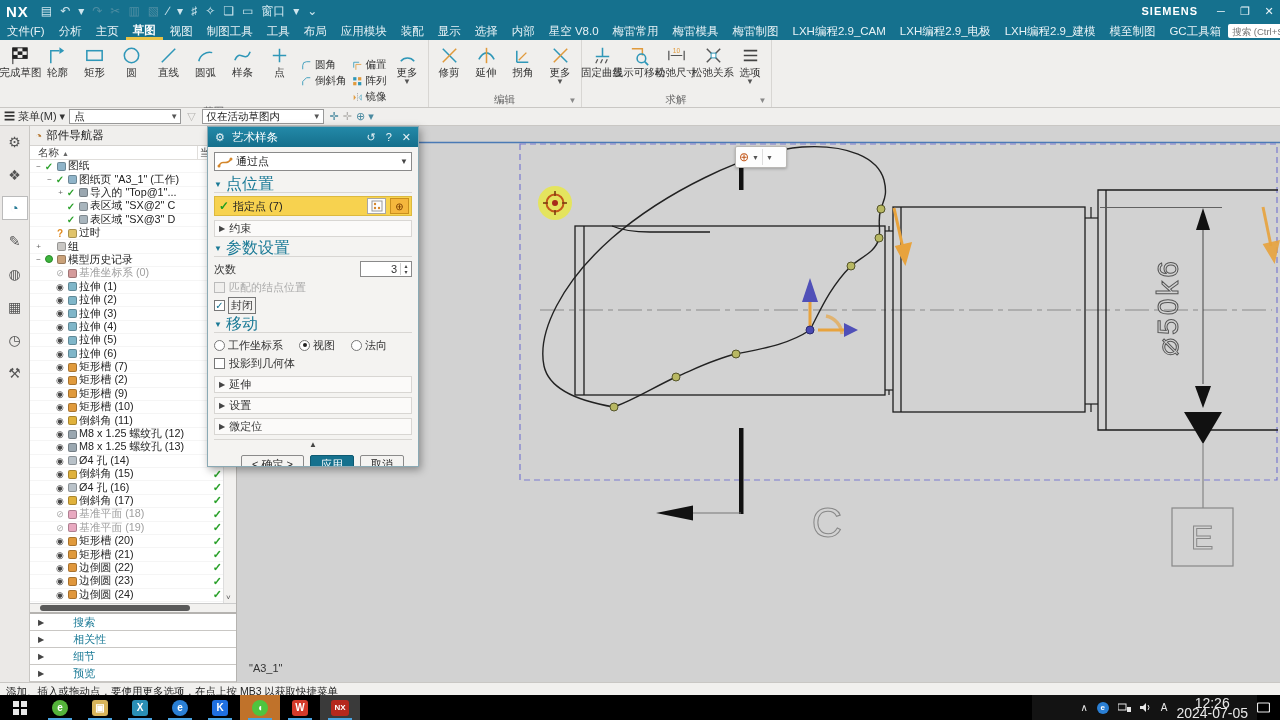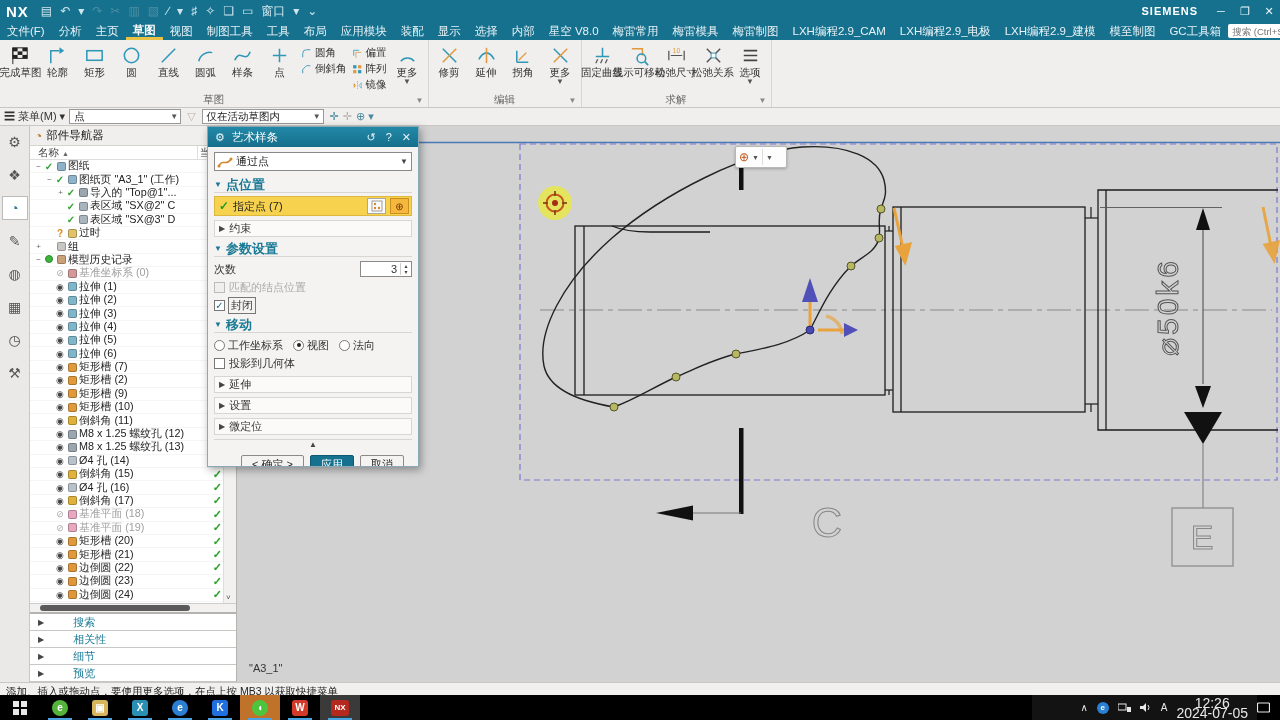--- a/index.html
+++ b/index.html
@@ -28,21 +28,21 @@
   
   #ribbon { left:0; top:40px; width:1280px; height:68px; background:#f0efed; border-bottom:1px solid #c9c7c4; display:flex; }
   .rgroup { display:flex; flex-direction:column; border-right:1px solid #d8d6d3; padding:1px 2px 0 2px; }
   .rbody { display:flex; flex:1; align-items:flex-start; }
   .rlabel { height:14px; display:flex; align-items:center; justify-content:center; font-size:10.5px; color:#666; position:relative; }
   .rlabel .lnch { position:absolute; right:2px; font-size:8px; color:#888; }
   .bigbtn { width:37px; display:flex; flex-direction:column; align-items:center; padding-top:3px; }
   .bigbtn svg { width:23px; height:23px; }
   .bigbtn .bl { font-size:10.5px; color:#333; text-align:center; line-height:11px; white-space:nowrap; }
   .bigbtn .caret { font-size:8px; color:#555; line-height:7px; }
-  .stack { display:flex; flex-direction:column; justify-content:flex-start; padding-top:4px; }
+  .stack { display:flex; flex-direction:column; justify-content:flex-start; padding-top:16px; }
   .smallbtn { display:flex; align-items:center; height:16px; gap:2px; padding:0 2px; }
   .smallbtn svg { width:13px; height:13px; }
   .smallbtn .bl { font-size:10.5px; color:#333; white-space:nowrap; }
 
   
   #ctxbar { left:0; top:108px; width:1280px; height:18px; background:#f0efed; border-bottom:1px solid #c9c7c4; display:flex; align-items:center; gap:4px; padding-left:4px; }
   #ctxbar .mi { font-size:11px; color:#333; white-space:nowrap; }
   .combo { height:15px; background:#fff; border:1px solid #999; display:flex; align-items:center; font-size:10.5px; color:#222; }
   .combo .cv { flex:1; padding-left:4px; }
   .combo .ca { width:12px; color:#555; font-size:8px; text-align:center; }
@@ -90,40 +90,40 @@
   #dialog { left:207px; top:126px; width:212px; height:341px; background:#f4f3f1; border:1px solid #8aa9b4; box-shadow:2px 3px 8px rgba(0,0,0,.35); display:flex; flex-direction:column; }
   #dlg-title { height:20px; background:linear-gradient(#2389a8,#156f8c); color:#fff; display:flex; align-items:center; padding:0 4px; gap:4px; }
   #dlg-title .t { flex:1; font-size:11.5px; }
   #dlg-title .ti { font-size:11px; color:#e8f2f6; padding:0 3px; }
   .dlg-body { padding:5px 6px 0 6px; }
   .dselect { height:19px; background:#fff; border:1px solid #8a8a8a; display:flex; align-items:center; margin-bottom:6px; }
   .dselect .sv { flex:1; font-size:11px; color:#222; padding-left:3px; }
   .dselect .sa { width:14px; text-align:center; font-size:8px; color:#444; }
   .dsec { display:flex; align-items:center; gap:4px; height:16px; border-bottom:1px solid #d8d6d3; margin-bottom:3px; }
   .dsec .ar { font-size:8px; color:#1a7a96; }
-  .dsec .tx { font-size:13px; color:#1a7a96; font-weight:bold; }
+  .dsec .tx { font-size:16px; color:#1a7a96; font-weight:normal; }
   .dbar { display:flex; align-items:center; gap:4px; height:17px; background:#fbfaf9; border:1px solid #d8d6d3; margin-bottom:4px; padding-left:4px; }
   .dbar .ar { font-size:8px; color:#444; }
   .dbar .tx { font-size:11px; color:#333; }
   #specify-row { height:20px; background:#f7d24f; border:1px solid #dcb93e; display:flex; align-items:center; padding:0 2px 0 4px; gap:4px; margin-bottom:4px; }
   #specify-row .ck { color:#1f9e1f; font-weight:bold; font-size:12px; }
   #specify-row .tx { flex:1; font-size:11px; color:#222; }
   .mbtn { width:19px; height:16px; border:1px solid #a9a7a4; background:#fdfdfd; display:flex; align-items:center; justify-content:center; font-size:10px; color:#c2571a; }
   .mbtn.hot { background:#f5b73d; border-color:#c98f1e; color:#7a3c00; }
   .drow { display:flex; align-items:center; height:18px; font-size:11px; color:#333; gap:4px; }
   .spin { margin-left:auto; width:52px; height:16px; background:#fff; border:1px solid #8a8a8a; display:flex; align-items:center; }
   .spin .v { flex:1; text-align:right; padding-right:3px; font-size:11px; }
   .spin .arrs { width:11px; display:flex; flex-direction:column; line-height:6px; font-size:6px; color:#444; text-align:center; border-left:1px solid #ccc; }
   .cb { width:11px; height:11px; border:1px solid #777; background:#fff; display:inline-flex; align-items:center; justify-content:center; font-size:10px; color:#0f6e8c; flex:none; }
   .cb.dis { border-color:#bbb; background:#f0efed; }
   .drow.dis { color:#aaa; }
   .focusbox { outline:1px solid #777; padding:0 2px; }
   .rd { width:11px; height:11px; border:1px solid #777; border-radius:50%; background:#fff; position:relative; flex:none; }
   .rd.sel::after { content:""; position:absolute; left:2.5px; top:2.5px; width:4px; height:4px; border-radius:50%; background:#222; }
-  .radios { display:flex; gap:10px; align-items:center; height:18px; font-size:11px; color:#333; }
+  .radios { display:flex; gap:16px; align-items:center; height:18px; font-size:11px; color:#333; }
   .radios .opt { display:flex; gap:3px; align-items:center; }
   #dlg-collapse { text-align:center; height:12px; font-size:8px; color:#444; border-top:1px solid #d8d6d3; margin-top:2px; }
   #dlg-btns { display:flex; justify-content:flex-end; gap:6px; padding:4px 8px 0 0; }
   .dbtn { height:18px; padding:0 10px; border:1px solid #8a8a8a; background:#f4f3f1; font-size:11px; color:#222; display:flex; align-items:center; border-radius:2px; }
   .dbtn.primary { background:#15718e; border-color:#0e5a72; color:#fff; }
 
   
   #promptbar { left:0; top:682px; width:1280px; height:18px; background:#f1f0ee; border-top:1px solid #c9c7c4; font-size:10.5px; color:#222; padding-left:6px; display:flex; align-items:center; }
 
   

